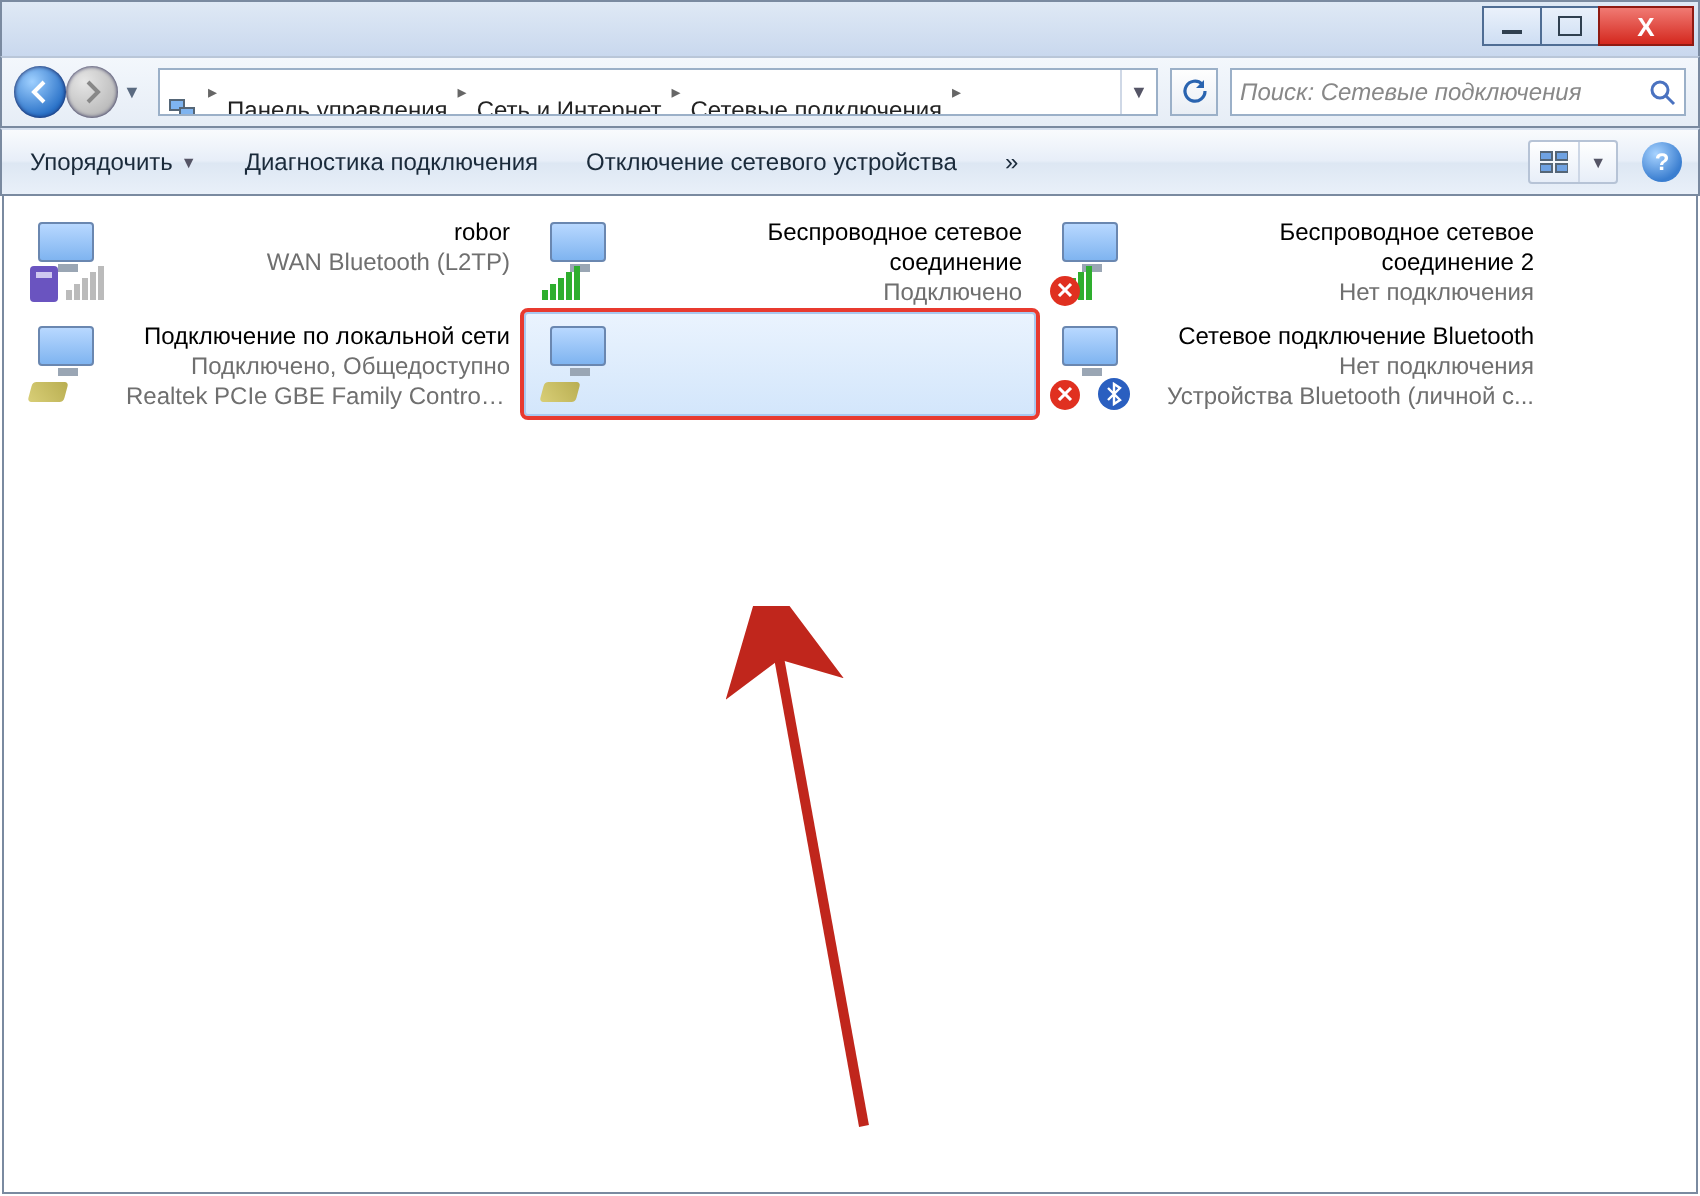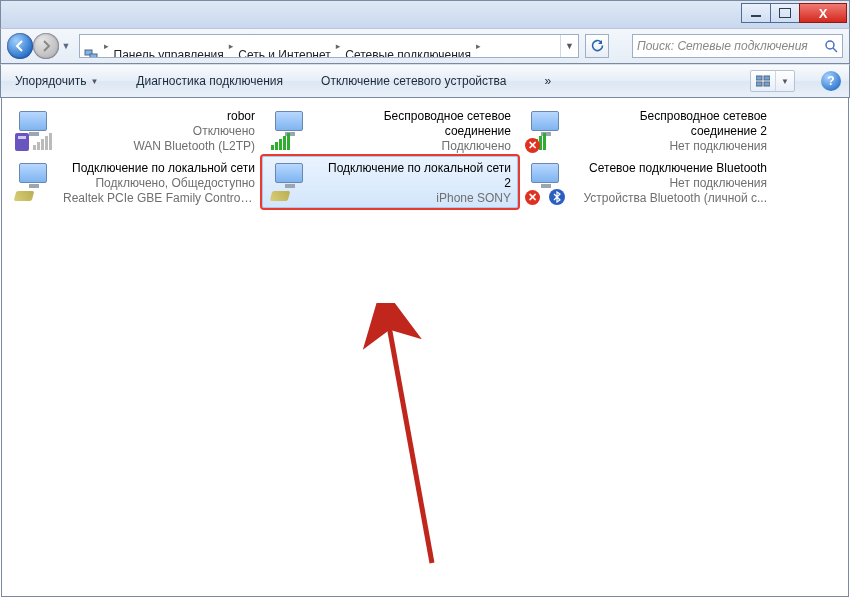--- a/index.html
+++ b/index.html
@@ -19,27 +19,27 @@
   .navbtns{display:flex;align-items:center;gap:0;}
   .circle{width:26px;height:26px;border-radius:50%;background:radial-gradient(circle at 35% 30%,#9fd0ff,#2a72c8 70%);display:flex;align-items:center;justify-content:center;color:#fff;font-size:14px;box-shadow:inset 0 0 2px #114;}
   .circle.dis{background:radial-gradient(circle at 35% 30%,#e6e6e6,#bcbcbc 70%);color:#888;}
   .navbtns .chev{width:14px;height:24px;display:flex;align-items:center;justify-content:center;color:#5a6a80;font-size:9px;}
   .addrbar{flex:0 0 500px;height:24px;border:1px solid #9bb0c8;background:#fff;display:flex;align-items:center;font-size:12px;color:#222;overflow:hidden;}
   .addrbar .seg{padding:0 3px;display:flex;align-items:center;gap:4px;height:100%;margin-top:18px;}
   .addrbar .arr{color:#666;font-size:9px;padding:0 2px;}
   .addrbar .icon{width:16px;height:16px;display:inline-flex;align-items:center;justify-content:center;}
   .addrbar .drop{margin-left:auto;width:18px;border-left:1px solid #cfd8e6;display:flex;align-items:center;justify-content:center;color:#556;font-size:9px;height:100%;}
   .refresh{width:24px;height:24px;border:1px solid #9bb0c8;background:linear-gradient(#fefefe,#e9eef5);display:flex;align-items:center;justify-content:center;}
-  .searchbox{flex:1;height:24px;border:1px solid #9bb0c8;background:#fff;display:flex;align-items:center;padding:0 4px;margin-left:17px;}
+  .searchbox{flex:1;height:24px;border:1px solid #9bb0c8;background:#fff;display:flex;align-items:center;padding:0 4px;}
   .searchbox input{flex:1;border:none;outline:none;font-size:12px;color:#222;font-style:italic;}
   .searchbox input::placeholder{color:#888;font-style:italic;}
   .searchbox .sicon{color:#4a72c0;font-size:13px;}
 
   
-  .cmdbar{height:34px;background:linear-gradient(#f9fbfd,#e7eef8 48%,#dde7f3 52%,#e9f0f9);border:1px solid #7a8aa0;border-top:1px solid #d6e0ef;display:flex;align-items:center;padding:0 8px;gap:26px;font-size:12px;color:#1a2a3a;}
+  .cmdbar{height:34px;background:linear-gradient(#f9fbfd,#e7eef8 48%,#dde7f3 52%,#e9f0f9);border:1px solid #7a8aa0;border-top:1px solid #d6e0ef;display:flex;align-items:center;padding:0 8px;gap:12px;font-size:12px;color:#1a2a3a;}
   .cmdbtn{display:flex;align-items:center;gap:4px;padding:3px 6px;border-radius:2px;}
   .cmdbtn .dd{font-size:8px;color:#556;}
   .cmdbar .spacer{flex:1;}
   .viewbtn{display:flex;align-items:center;border:1px solid #b6c3d6;border-radius:2px;background:linear-gradient(#fff,#e7eef8);height:22px;}
   .viewbtn .part{padding:0 5px;display:flex;align-items:center;height:100%;}
   .viewbtn .part+.part{border-left:1px solid #cdd7e6;}
   .helpbtn{width:20px;height:20px;border-radius:50%;background:radial-gradient(circle at 35% 30%,#a8d3ff,#3a7ed0 70%);color:#fff;display:flex;align-items:center;justify-content:center;font-size:12px;font-weight:bold;}
 
   
   .content{position:absolute;top:98px;left:1px;right:1px;bottom:1px;border:1px solid #7a8aa0;border-top:none;background:#fff;padding:6px 4px;}
@@ -163,21 +163,20 @@
           <div class="bars grey" style="left: 20px;">
             <span></span>
             <span></span>
             <span></span>
             <span></span>
             <span></span>
           </div>
         </div>
         <div class="itemtext">
           <div class="t1">robor</div>
-          <div class="t2">Отключено</div>
           <div class="t3">WAN Bluetooth (L2TP)</div>
         </div>
       </div>
       <div class="item">
         <div class="itemicon">
           <div class="monitor"></div>
           <div class="bars">
             <span></span>
             <span></span>
             <span></span>
@@ -215,24 +214,20 @@
         <div class="itemtext">
           <div class="t1">Подключение по локальной сети</div>
           <div class="t2">Подключено, Общедоступно</div>
           <div class="t3">Realtek PCIe GBE Family Controller</div>
         </div>
       </div>
       <div class="item sel">
         <div class="itemicon">
           <div class="monitor"></div>
           <div class="cable"></div>
-        </div>
-        <div class="itemtext">
-          <div class="t1">Подключение по локальной сети 2</div>
-          <div class="t3">iPhone SONY</div>
         </div>
       </div>
       <div class="item">
         <div class="itemicon">
           <div class="monitor"></div>
           <div class="redx">✕</div>
           <div class="bticon">
             <svg width="10" height="12" viewBox="0 0 10 12">
               <path d="M5 0v12l4-3-8-6 8-6-4-3" fill="none"></path>
               <path d="M2 3l6 6-3 2V1l3 2-6 6" stroke="#fff" stroke-width="1.2" fill="none"></path>

